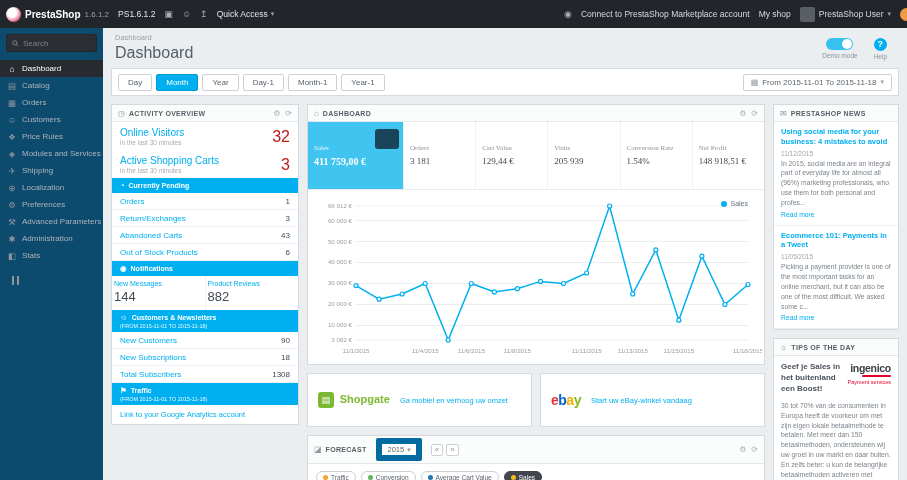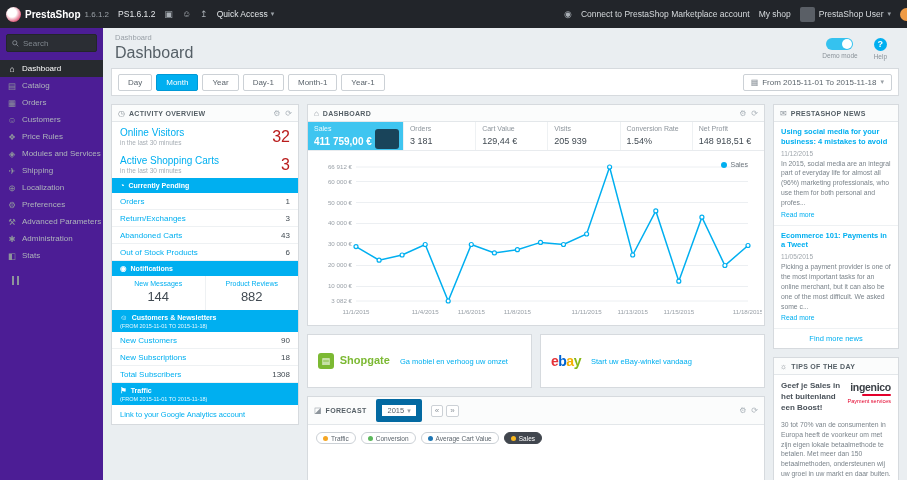--- a/index.html
+++ b/index.html
@@ -18,21 +18,21 @@
   .ps-badge { color:#e4e7ea; font-size:8.5px; }
   .tb-ic { font-size:9px; color:#aab0b6; cursor:pointer; }
   .quick { display:flex; gap:3px; align-items:center; color:#e0e4e7; cursor:pointer; }
   .caret { font-size:7px; color:#9aa0a6; }
   .tb-link { color:#d6dadd; cursor:pointer; }
   .user-group { display:flex; align-items:center; gap:4px; cursor:pointer; }
   .avatar { width:15px; height:15px; background:#5a5f66; border-radius:2px; display:inline-block; }
   .tb-orange { width:13px; height:13px; border-radius:50%; background:#ef9b45; margin-right:-16px; flex:none; }
 
   
-  .sidebar { position:absolute; top:28px; left:0; width:103px; height:452px; background:#4c1d95; z-index:5; }
+  .sidebar { position:absolute; top:28px; left:0; width:103px; height:452px; background:#0c4a6e; z-index:5; }
   .searchbox { margin:6px 6px 8px; background:#2b2e34; border:1px solid #23262b; height:18px; display:flex; align-items:center; gap:4px; padding:0 5px; border-radius:2px; }
   .search-input { width:68px; background:transparent; border:none; outline:none; color:#c5cacf; font-size:8px; font-family:inherit; }
   .search-input::placeholder { color:#7f868d; }
   .nav-item { display:flex; align-items:center; gap:5px; height:17px; padding:0 7px; color:#aeb4bb; font-size:8px; cursor:pointer; white-space:nowrap; }
   .nav-ic { width:10px; text-align:center; font-size:8.5px; color:#8d949b; flex:none; }
   .nav-item.active { background:#272a2f; color:#fff; }
   .nav-item.active .nav-ic { color:#fff; }
   .collapse { margin:12px 0 0 12px; display:flex; gap:3px; cursor:pointer; }
   .collapse i { width:2px; height:9px; background:#8d949b; display:block; }
 
@@ -73,29 +73,29 @@
   .stat-sub { color:#a6adb4; font-size:6.5px; margin-top:1px; }
   .stat-v { color:#b91c1c; font-size:16px; }
   .secbar { background:#00aff0; color:#fff; padding:3px 8px; font-size:7px; font-weight:bold; }
   .sec-line { display:flex; align-items:center; gap:4px; }
   .sec-ic { font-size:7.5px; }
   .sec-sub { font-weight:normal; font-size:5.5px; opacity:.9; margin-top:1px; }
   .krow { display:flex; justify-content:space-between; padding:3.5px 8px; font-size:8px; border-bottom:1px solid #eef1f3; cursor:pointer; }
   .krow-l { color:#00aff0; }
   .krow-v { color:#414a52; }
   .notif { display:flex; }
-  .notif-col { flex:1; text-align:center; padding:4px 2px 6px; cursor:pointer; }
+  .notif-col { flex:1; padding:4px 2px 6px; cursor:pointer; }
   .notif-col + .notif-col { border-left:1px solid #eef1f3; }
   .notif-label { color:#00aff0; font-size:7px; }
   .notif-value { color:#414a52; font-size:13px; margin-top:2px; }
   .ga-link { padding:5px 8px; font-size:7.5px; color:#00aff0; cursor:pointer; display:block; }
 
   
   .kpis { display:flex; border-bottom:1px solid #e8ebee; }
-  .kpi { flex:1; padding:3px 6px; border-right:1px solid #eef1f3; cursor:pointer; min-width:0; }
+  .kpi { flex:1; padding:22px 6px; border-right:1px solid #eef1f3; cursor:pointer; min-width:0;font-family:Liberation Serif, serif; }
   .kpi:last-child { border-right:none; }
   .kpi-label { font-size:7px; color:#8d959c; white-space:nowrap; }
   .kpi-value { font-size:9px; color:#414a52; margin-top:4px; white-space:nowrap; overflow:hidden; }
   .kpi-active { background:#3fc5f0; flex:1.4; position:relative; }
   .kpi-active .kpi-label { color:#eafaff; }
   .kpi-active .kpi-value { color:#fff; font-weight:bold; font-size:10px; }
   .kpi-badge { position:absolute; right:4px; top:7px; width:24px; height:20px; background:#16384d; border-radius:3px; opacity:.92; }
   .chart-wrap { position:relative; padding:4px 0 0; }
   .chart-legend { position:absolute; top:10px; right:16px; font-size:7px; color:#6a737b; display:flex; align-items:center; gap:3px; cursor:pointer; }
   .ldot { width:6px; height:6px; border-radius:50%; display:inline-block; }
@@ -520,21 +520,20 @@
           <div class="art-date">11/12/2015</div>
           <div class="art-body">In 2015, social media are an integral part of everyday life for almost all (96%) marketing professionals, who use them for both personal and profes...</div>
           <a class="read-more">Read more</a>
         </div>
         <div class="article">
           <a class="art-title">Ecommerce 101: Payments in a Tweet</a>
           <div class="art-date">11/05/2015</div>
           <div class="art-body">Picking a payment provider is one of the most important tasks for an online merchant, but it can also be one of the most difficult. We asked some c...</div>
           <a class="read-more">Read more</a>
         </div>
-        <a class="find-more">Find more news</a>
       </section>
 
       <section class="panel" style="height:200px;">
         <div class="phead">
           <span class="ph-icon">☼</span>
           <span class="ph-title">TIPS OF THE DAY</span>
         </div>
         <div class="tips-body">
           <div class="tips-top">
             <div class="tips-headline">Geef je Sales in het buitenland een Boost!</div>

